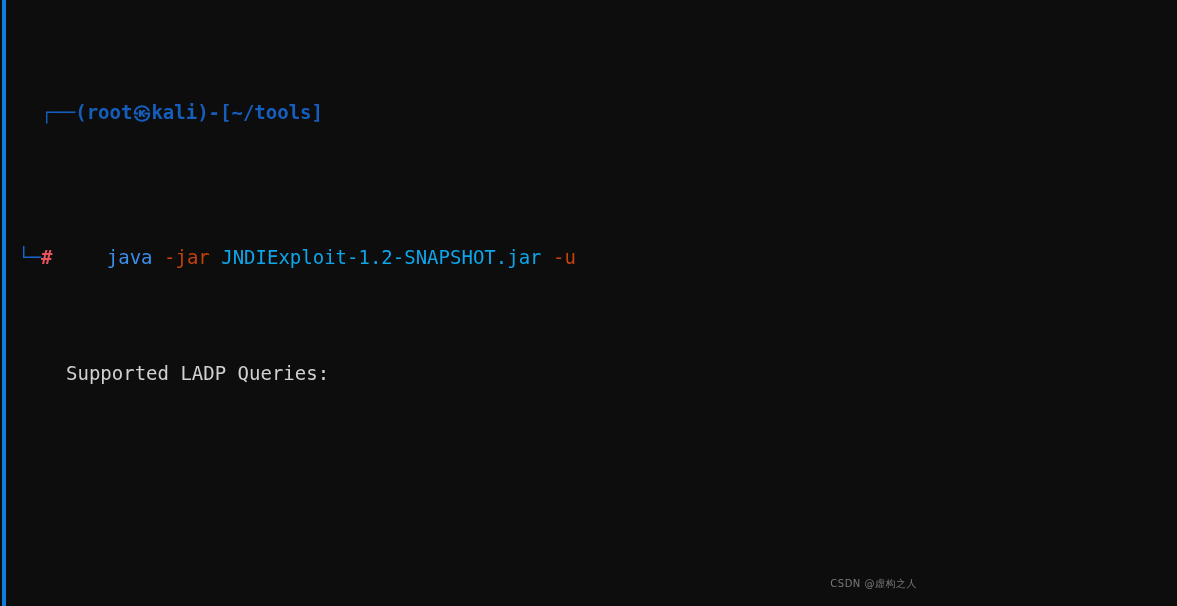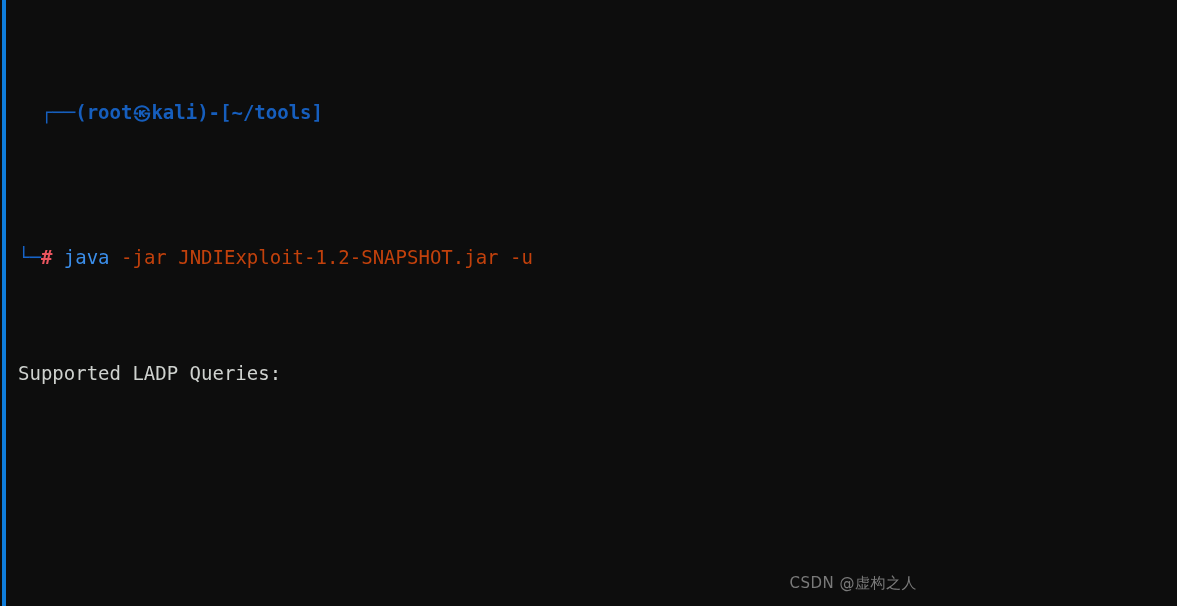--- a/index.html
+++ b/index.html
@@ -32,53 +32,55 @@
   #content {
     position: absolute;
     left: 18px;
     top: -18px;
     width: 1150px;
     white-space: pre;
   }
   .line {
     height: 29px;
     white-space: pre;
+    margin-left: 48px;
   }
   .ghost-line {
     height: 29px;
     overflow: hidden;
     opacity: 0.95;
   }
   .prompt-line {
     height: 29px;
   }
   .elbow {
     color: #1763c7;
     font-weight: 700;
   }
   .hash {
     color: #e8545e;
     font-weight: 700;
   }
   .cmd {
     color: #3b8eea;
+    margin-left: 43px;
   }
   .flag {
     color: #c2410c;
   }
   .plain {
-    color: #c2410c;
+    color: #0ea5e9;
   }
   #watermark {
     position: absolute;
     right: 16px;
     bottom: 8px;
     color: #8d8d8d;
     font-family: "DejaVu Sans", "Liberation Sans", sans-serif;
-    font-size: 15px;
+    font-size: 10px;
     letter-spacing: 0.5px;
     opacity: 0.85;
   }
 </style>
 </head>
 <body>
 
 <div id="terminal">
 
   <div id="focus-bar"></div>

